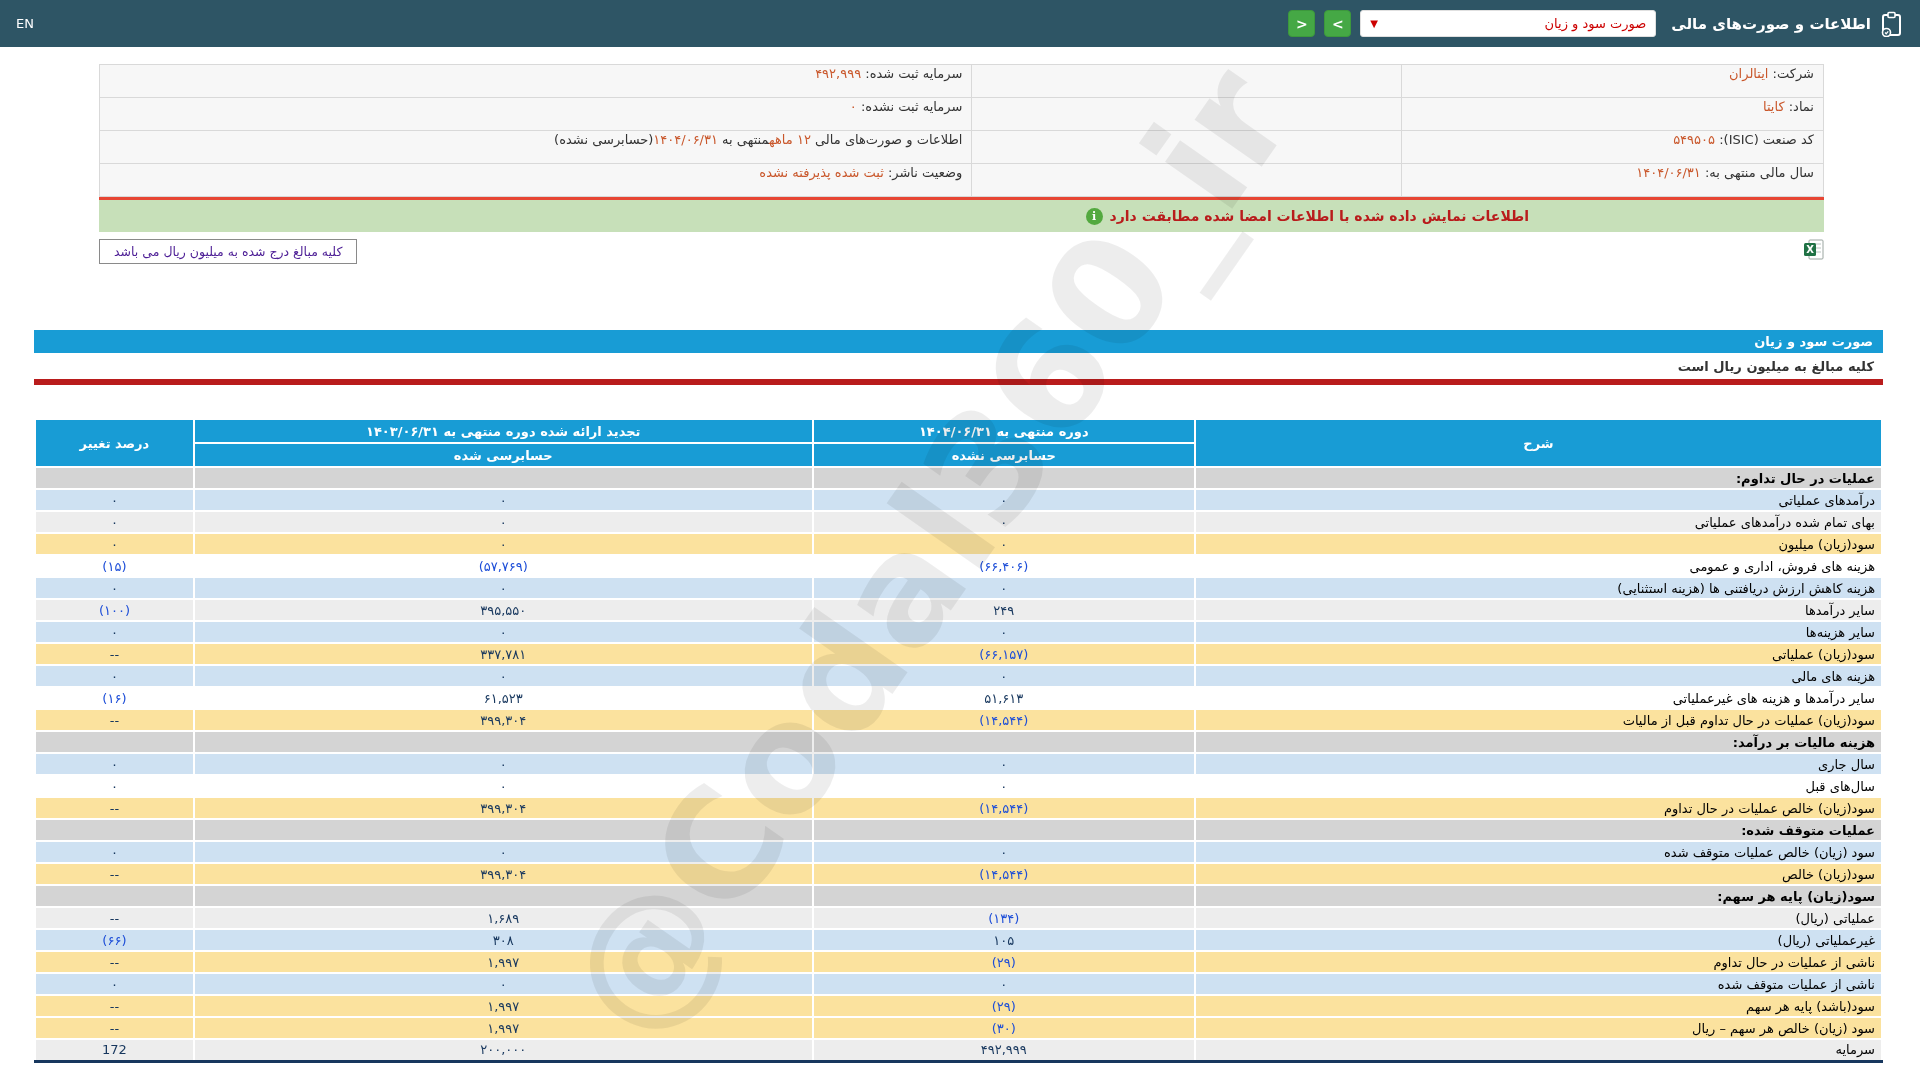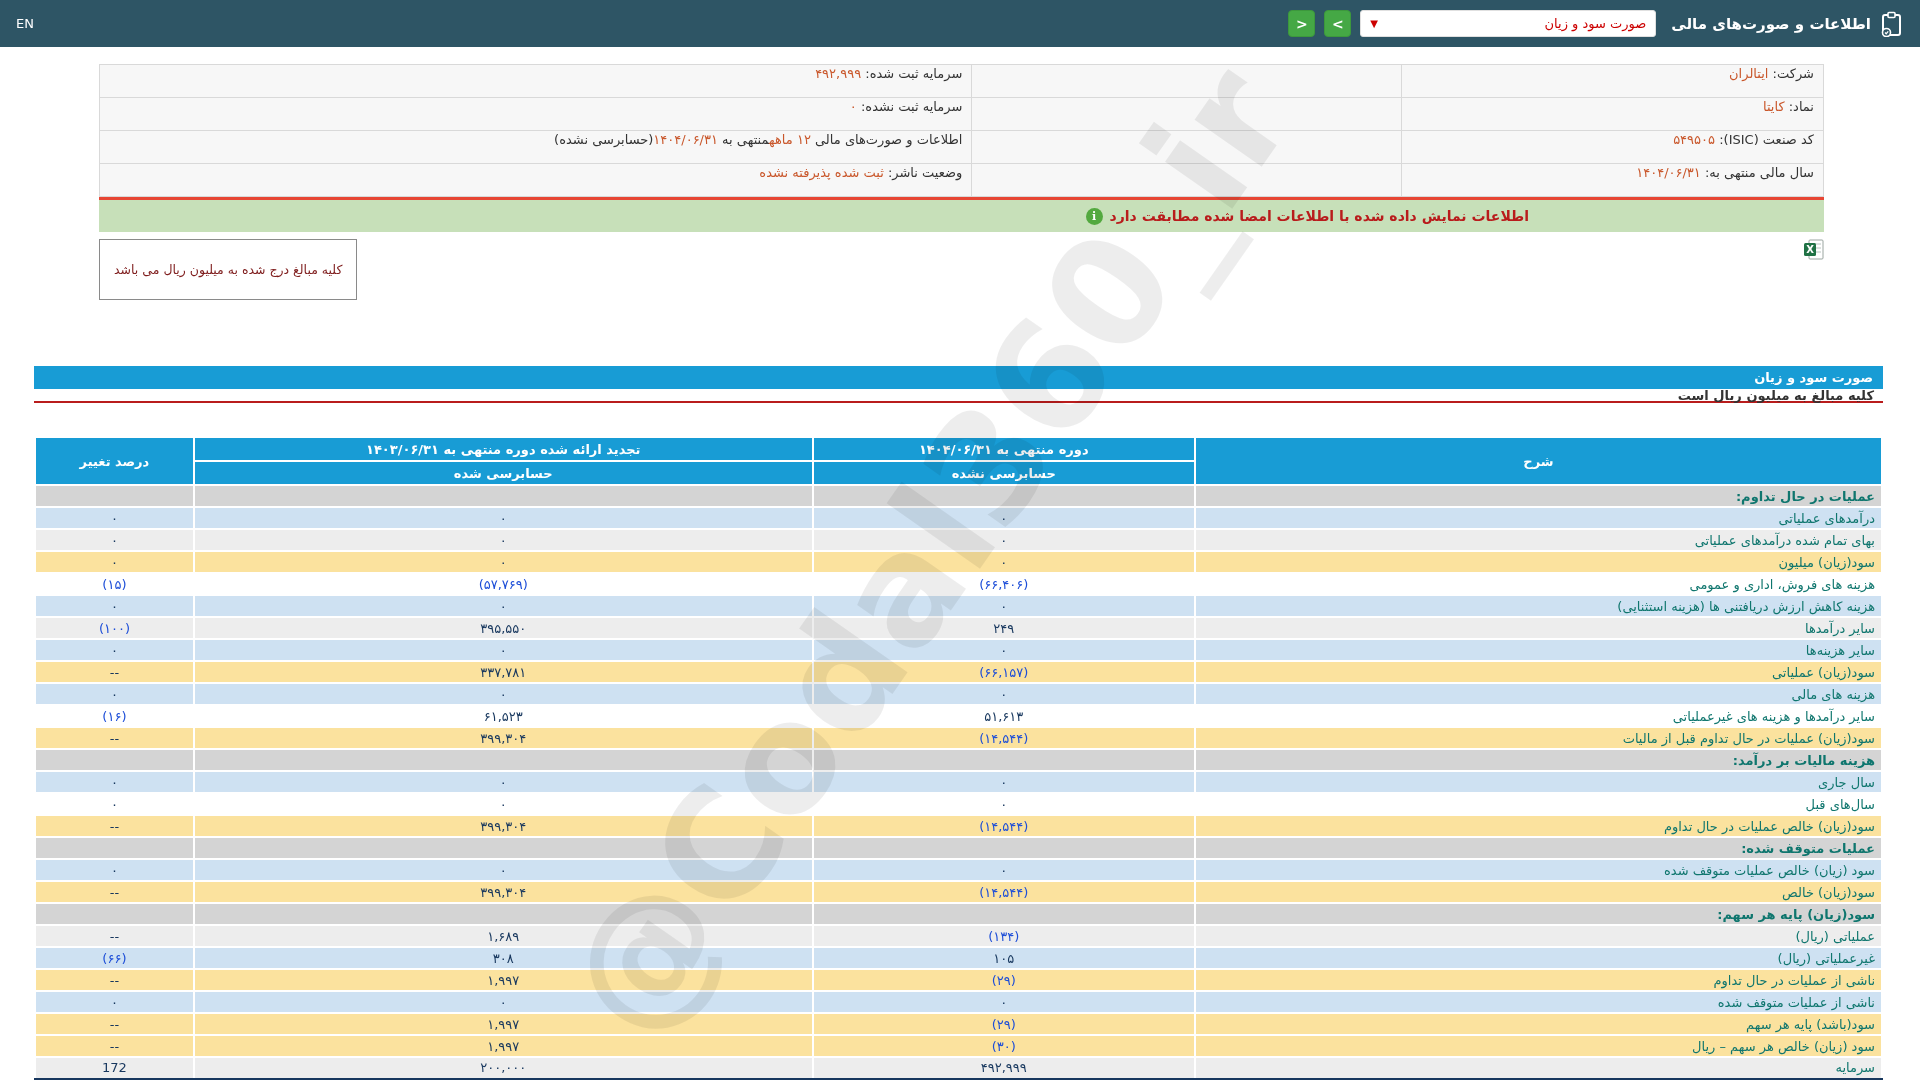--- a/index.html
+++ b/index.html
@@ -33,38 +33,38 @@
   .green-banner { margin:0 96px 0 99px; height:32px; background:#c7e0b9; display:flex;
                   align-items:center; justify-content:flex-start; padding-right:295px; gap:7px; }
   .green-banner .txt { color:#b91c1c; font-size:14px; font-weight:bold; }
   .info-circle { width:17px; height:17px; border-radius:50%; background:#53a93f; color:#fff;
                  font-size:11px; font-weight:bold; display:flex; align-items:center;
                  justify-content:center; font-family:"DejaVu Serif", serif; }
 
   .under-banner { margin:7px 96px 0 99px; display:flex; align-items:flex-start;
                   justify-content:space-between; }
   .excel-btn { width:20px; height:21px; cursor:pointer; }
-  .note-box { background:#fff; border:1px solid #8a8a8a; font-size:12.5px; color:#7f1d1d;
-              padding:21px 14px; line-height:17px; }
+  .note-box { background:#fff; border:1px solid #8a8a8a; font-size:12.5px; color:#4c1d95;
+              padding:3px 14px; line-height:17px; }
 
   
   .main { margin:66px 37px 0 34px; position:relative; }
   .blue-bar { height:23px; background:#189cd5; color:#fff; font-size:13px; font-weight:bold;
               display:flex; align-items:center; padding:0 10px; }
-  .amounts-row { height:14px; background:#fff; border-bottom:2px solid #b91c1c; color:#333;
+  .amounts-row { height:32px; background:#fff; border-bottom:6px solid #b91c1c; color:#333;
                  font-size:13px; font-weight:bold; display:flex; align-items:center; padding:0 9px; }
   .tbl-gap { height:33px; }
 
   table.stmt { width:100%; border-collapse:collapse; table-layout:fixed; border-bottom:3px solid #17375e; }
   table.stmt th { background:#189cd5; color:#fff; font-size:13px; font-weight:bold;
                   height:24px; border:2px solid #fff; text-align:center; padding:0 4px; }
   table.stmt th.desc { }
   table.stmt td { height:22px; border:2px solid #fff; font-size:13px; padding:0 6px;
                   white-space:nowrap; overflow:hidden; }
-  table.stmt td.lbl { text-align:right; color:#0f766e; }
+  table.stmt td.lbl { text-align:right; color:#000000; }
   table.stmt td.val { text-align:center; color:#17375e; }
   table.stmt td.neg { color:#1d4ed8; }
   tr.bg-blue td   { background:#cee1f2; }
   tr.bg-gray td   { background:#ededed; }
   tr.bg-yellow td { background:#fbe29e; }
   tr.bg-white td  { background:#ffffff; }
   tr.sec td { background:#d4d4d4; color:#222; font-weight:bold; }
 
   .watermark { position:absolute; top:465px; left:360px; transform:rotate(-55deg);
                font-size:150px; font-weight:bold; color:rgba(0,0,0,0.07); z-index:5;

